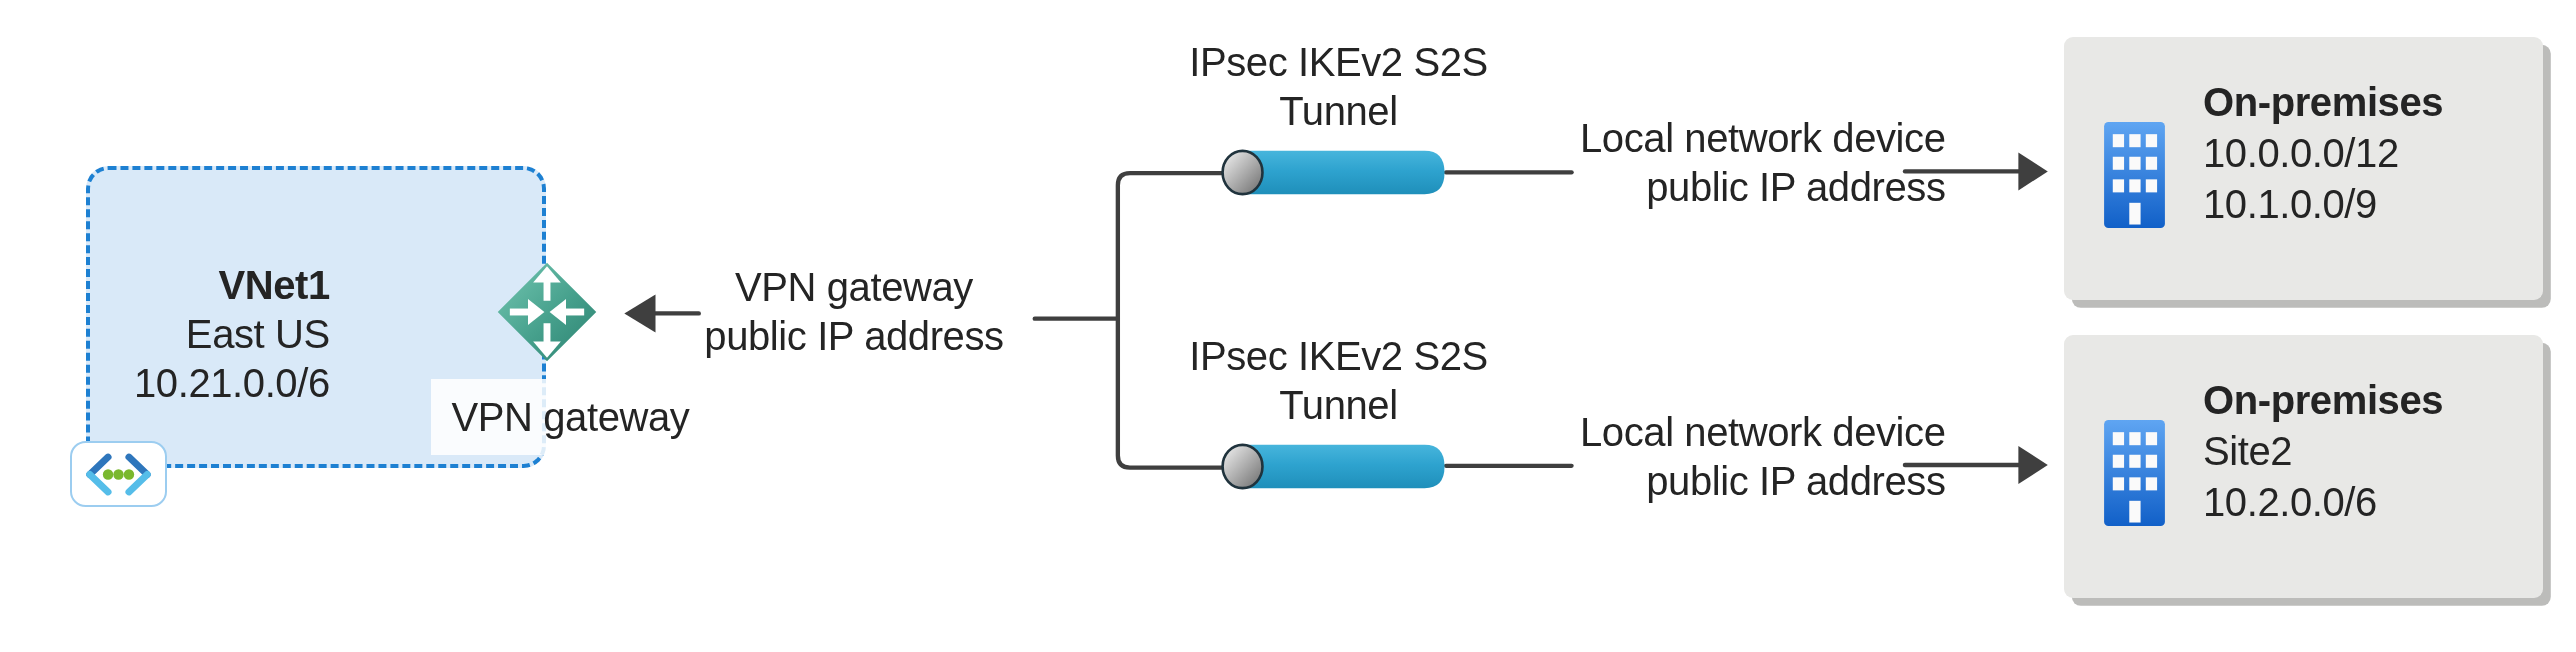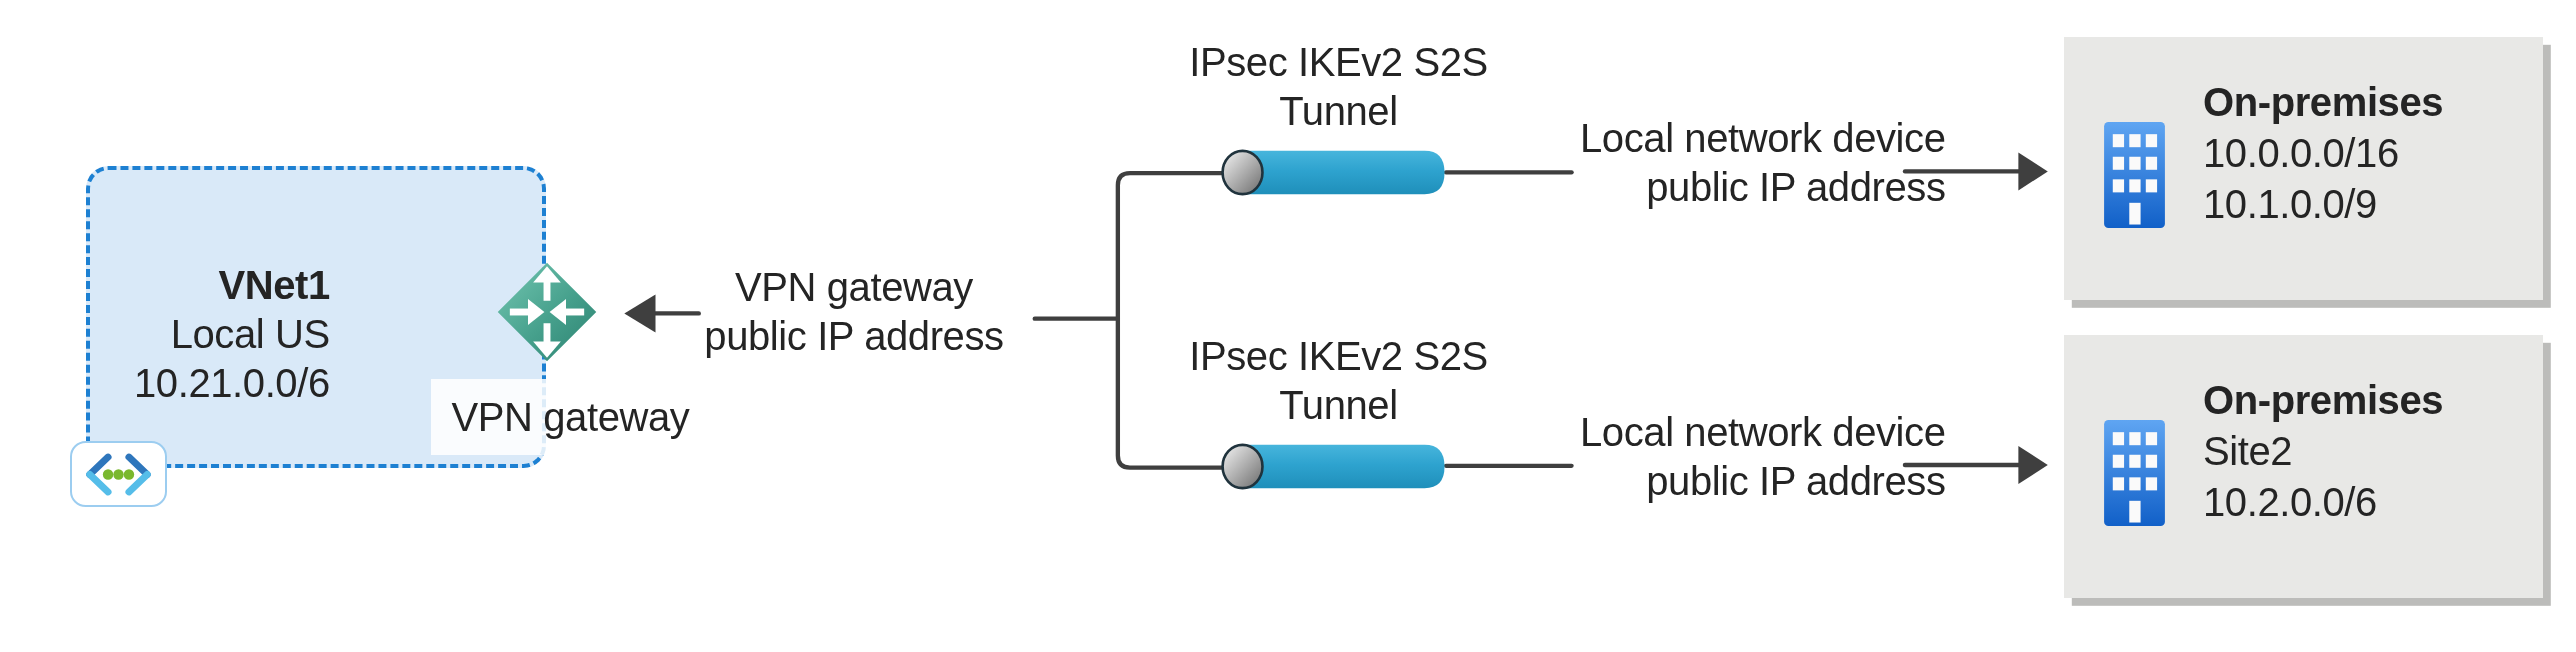--- a/index.html
+++ b/index.html
@@ -49,21 +49,21 @@
   #tunnel2-icon{left:1220px;top:442px;z-index:3;}
 
   
   .device-label{z-index:3;}
   #device-label-1{left:1580px;top:114px;}
   #device-label-2{left:1580px;top:408px;}
 
   
   .site-box{
     width:479px;height:263px;background:#e8e8e6;
-    box-shadow:7.8px 7.8px 0 #bcbcba;z-index:2;
+    box-shadow:7.8px 7.8px 0 #bcbcba;z-index:2;border-radius:9px;
   }
   #site1-box{left:2064px;top:37px;}
   #site2-box{left:2064px;top:335px;}
   .site-building{position:absolute;left:40px;top:85px;}
   .site-text{position:absolute;left:139px;top:40px;font-size:40px;line-height:51px;white-space:nowrap;}
 
   
   #connectors{left:0;top:0;z-index:1;pointer-events:none;}
 </style>
 </head>
@@ -114,21 +114,21 @@
       <polygon points="720,362 756,340 756,384"></polygon>
       <polygon points="2364,198 2330,176 2330,220"></polygon>
       <polygon points="2364,537 2330,515 2330,559"></polygon>
     </g>
   </svg>
 
   <div id="vnet-box" class="abs"></div>
 
   <div id="vnet-text" class="abs txt">
     <div class="bold">VNet1</div>
-    <div>Local US</div>
+    <div>East US</div>
     <div>10.21.0.0/6</div>
   </div>
 
   <div id="vpn-gateway-label" class="abs">
     <span class="txt">VPN gateway</span>
   </div>
 
   <div id="vnet-icon-box" class="abs">
     <svg width="75" height="47" viewBox="0 0 86 54">
       <g fill="none" stroke-width="8" stroke-linecap="round" stroke-linejoin="round">
@@ -202,21 +202,21 @@
           <rect x="29" y="40" width="13" height="15"></rect>
           <rect x="48" y="40" width="13" height="15"></rect>
         <rect x="10" y="66" width="13" height="15"></rect>
           <rect x="29" y="66" width="13" height="15"></rect>
           <rect x="48" y="66" width="13" height="15"></rect>
         <rect x="29" y="93" width="13" height="25"></rect>
       </g>
     </svg>
     <div class="site-text">
       <div class="bold">On-premises</div>
-      <div>10.0.0.0/16</div>
+      <div>10.0.0.0/12</div>
       <div>10.1.0.0/9</div>
     </div>
   </div>
 
   <div id="site2-box" class="abs site-box">
     <svg class="site-building" width="61" height="106" viewBox="0 0 70 122">
       <rect x="0" y="0" width="70" height="122" rx="5" fill="url(#bldgGrad)"></rect>
       <g fill="#fafafa">
         <rect x="10" y="14" width="13" height="15"></rect>
           <rect x="29" y="14" width="13" height="15"></rect>

